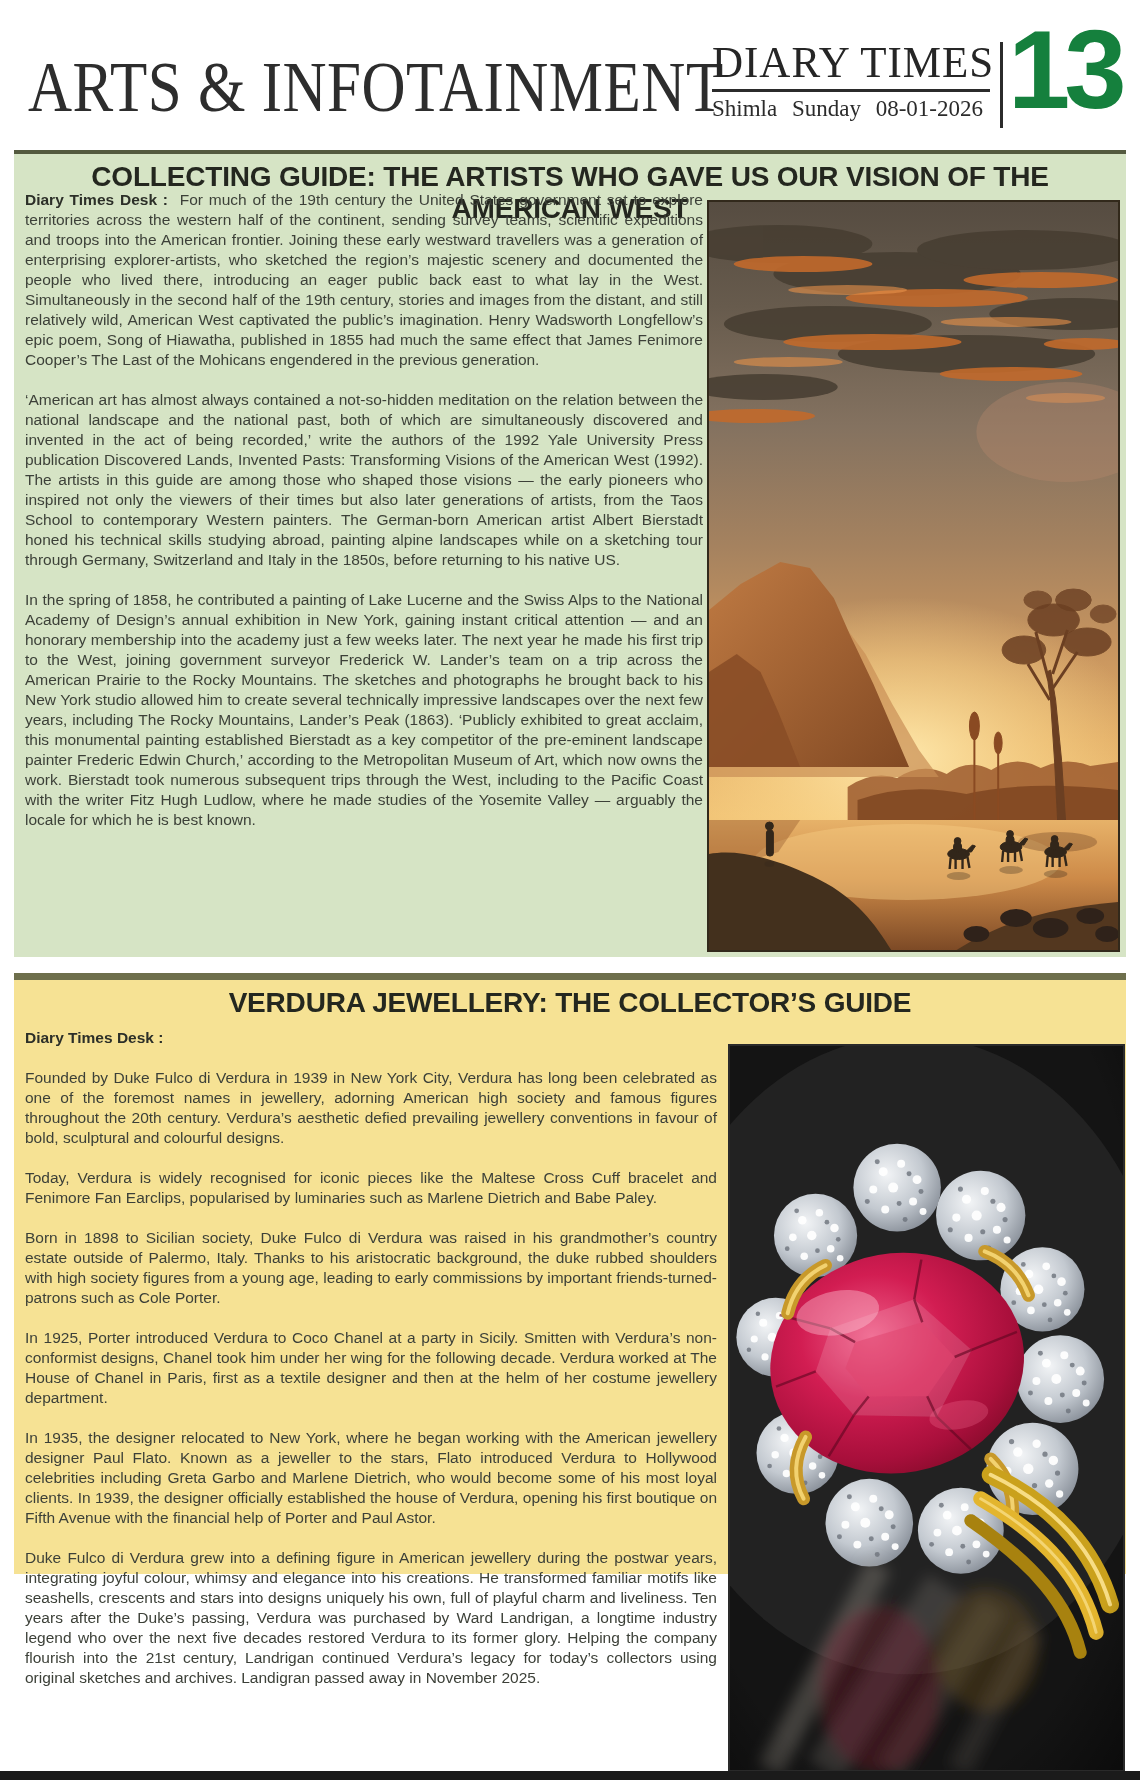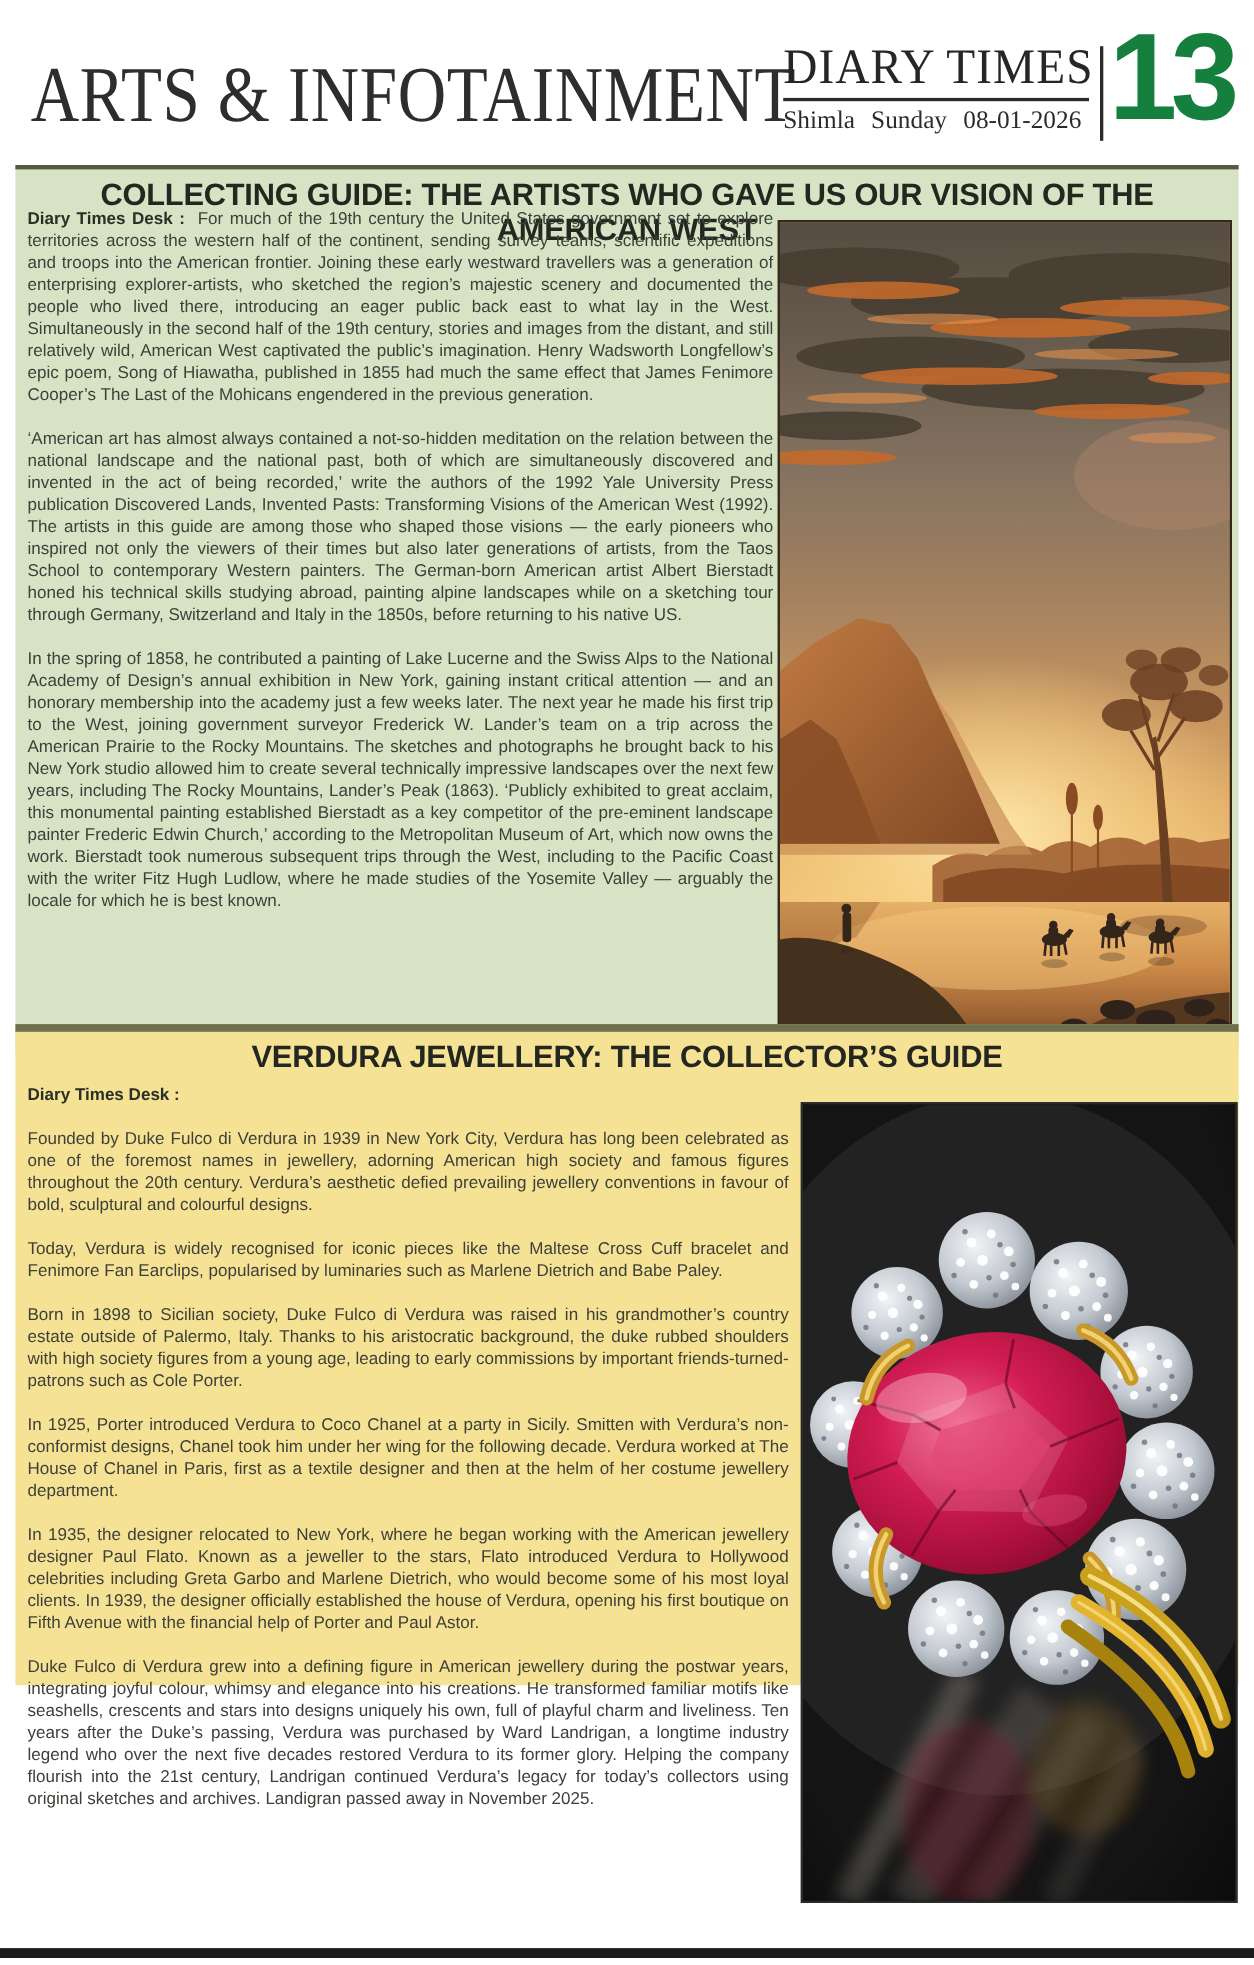--- a/index.html
+++ b/index.html
@@ -49,21 +49,21 @@
   }
   .body-col p{margin:0 0 20px 0;}
   .byline{font-weight:700;color:#2c2f28;}
   .photo-frame{position:absolute;overflow:hidden;}
   .photo-frame svg{display:block;width:100%;height:100%;}
   
   .article-west{top:150px;height:807px;background:var(--article1-bg);border-top:4px solid var(--article1-border);}
   .article-west .body-col{left:11px;top:36px;width:678px;}
   .west-photo{right:6px;top:46px;width:413px;height:752px;border:2px solid #32291b;background:#8a6a4a;}
   
-  .article-verdura{top:931px;height:601px;background:var(--article2-bg);border-top:7px solid var(--article2-border);}
+  .article-verdura{top:973px;height:601px;background:var(--article2-bg);border-top:7px solid var(--article2-border);}
   .article-verdura .body-col{left:11px;top:48px;width:692px;}
   .byline-line{margin-bottom:22px;}
   .ring-photo{left:714px;top:64px;width:397px;height:728px;border:2px solid #2a2a2a;background:#141414;}
   
   .bottom-bar{position:absolute;left:0;top:1771px;width:1140px;height:9px;background:var(--bottom-bar);}
 </style>
 </head>
 <body>
 
 <header class="masthead">

